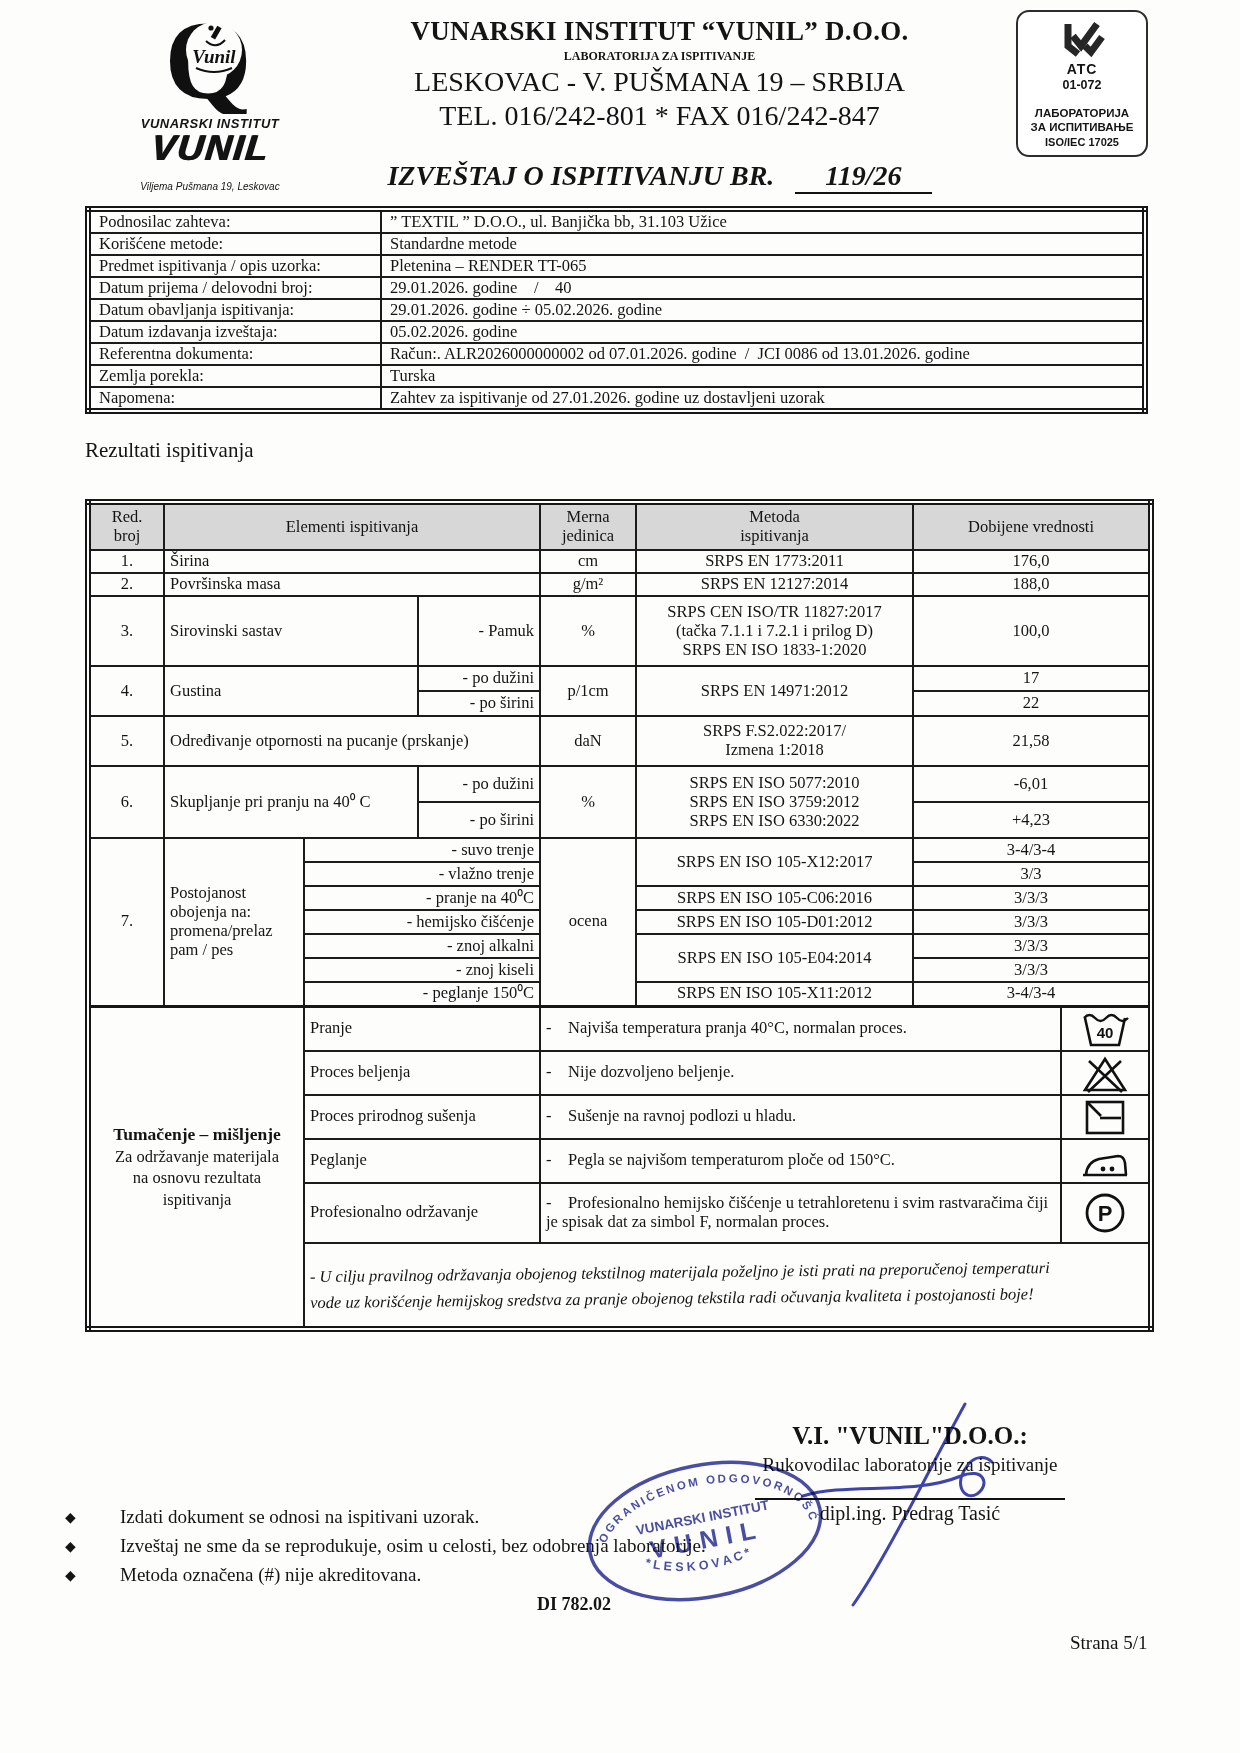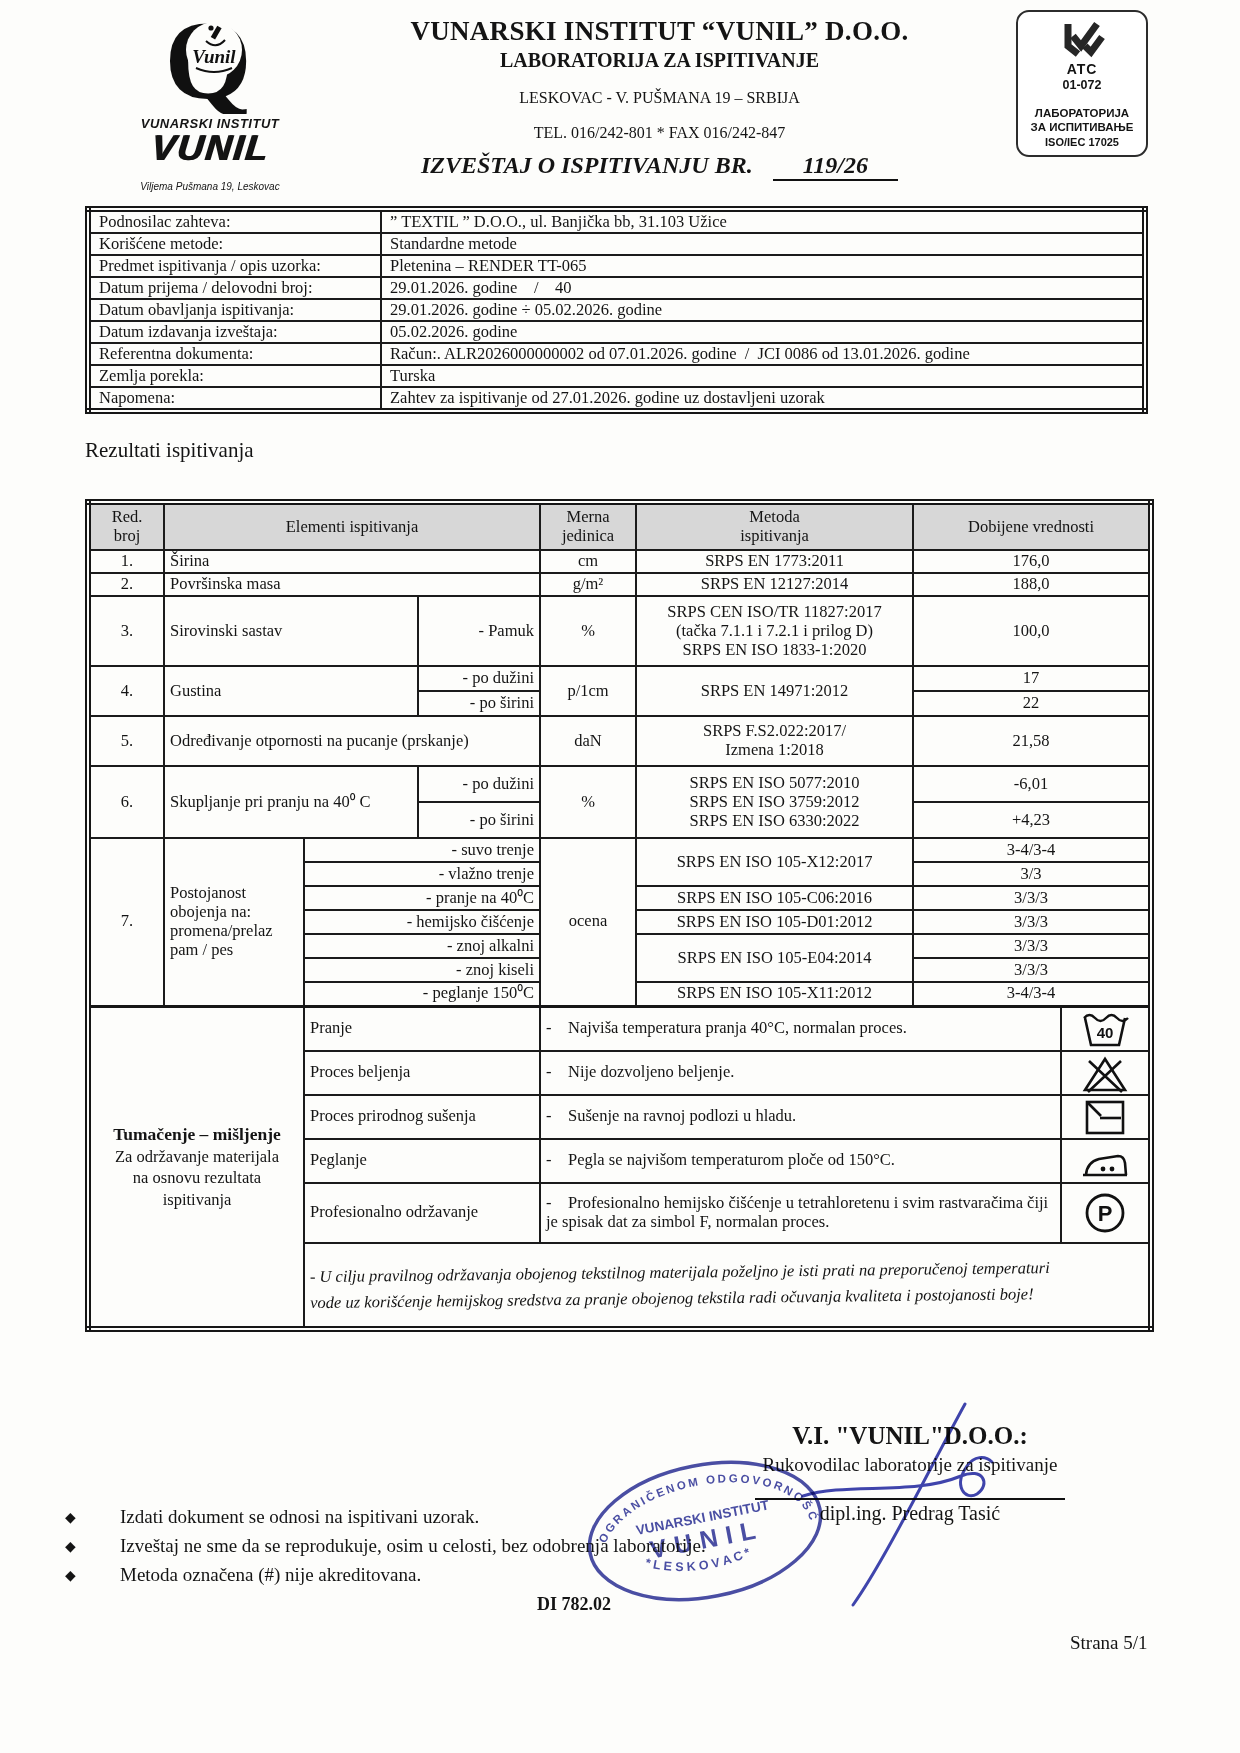--- a/index.html
+++ b/index.html
@@ -13,23 +13,23 @@
   
   .hdr-row{display:flex;align-items:flex-start;}
   .logo-col{width:250px;flex:0 0 auto;text-align:center;font-family:"Liberation Sans",sans-serif;}
   .logo-q{margin:0 auto;display:block;}
   .logo-inst{font-size:13px;font-weight:bold;font-style:italic;letter-spacing:.5px;margin-top:2px;}
   .logo-brand{font-size:36px;font-weight:bold;font-style:italic;letter-spacing:2px;line-height:.95;
     transform:skewX(-6deg);text-shadow:1.5px 0 #111;}
   .logo-addr{font-size:10px;font-style:italic;margin-top:16px;}
   .center-col{flex:1 1 auto;text-align:center;padding-top:6px;}
   .c-line1{font-size:27px;font-weight:bold;letter-spacing:.3px;}
-  .c-line2{font-size:20px;font-weight:bold;margin-top:2px;}
-  .c-line3,.c-line4{font-size:16px;margin-top:17px;}
-  .report-line{margin-top:10px;font-size:24px;font-weight:bold;font-style:italic;}
+  .c-line2{font-size:12px;font-weight:bold;margin-top:2px;}
+  .c-line3,.c-line4{font-size:28px;margin-top:2px;}
+  .report-line{margin-top:28px;font-size:28px;font-weight:bold;font-style:italic;}
   .report-number{border-bottom:2.5px solid #111;padding:0 30px 1px 30px;margin-left:14px;}
   .badge-col{flex:0 0 aupx;width:132px;margin-left:8px;padding-left:24px;}
   .badge{border:2px solid #2c2c2c;border-radius:13px;padding:8px 4px 7px;text-align:center;
     font-family:"Liberation Sans",sans-serif;background:#fff;}
   .badge-acr{font-size:14px;font-weight:bold;letter-spacing:1px;margin-top:1px;}
   .badge-num{font-size:12.5px;font-weight:bold;margin-top:1px;}
   .badge-l1,.badge-l2{font-size:11.5px;font-weight:bold;line-height:1.25;}
   .badge-l1{margin-top:14px;}
   .badge-l3{font-size:11px;font-weight:bold;margin-top:1px;}
 

